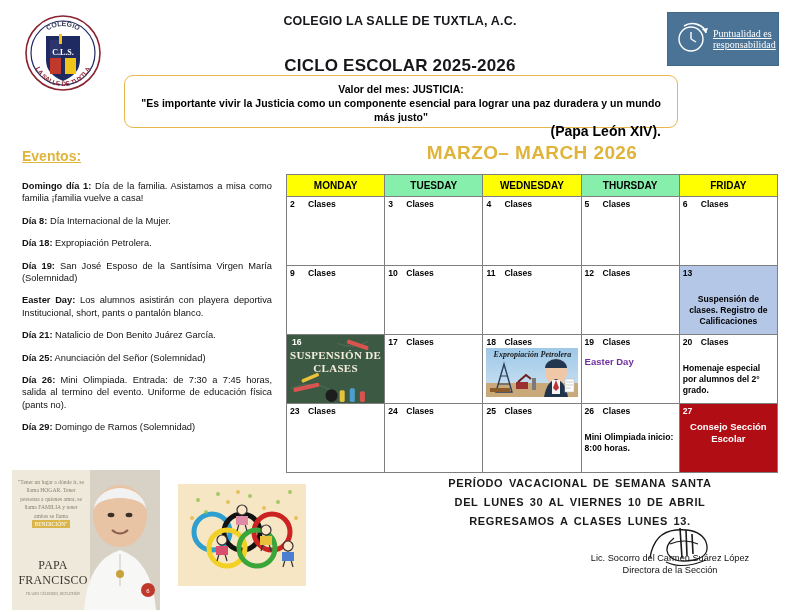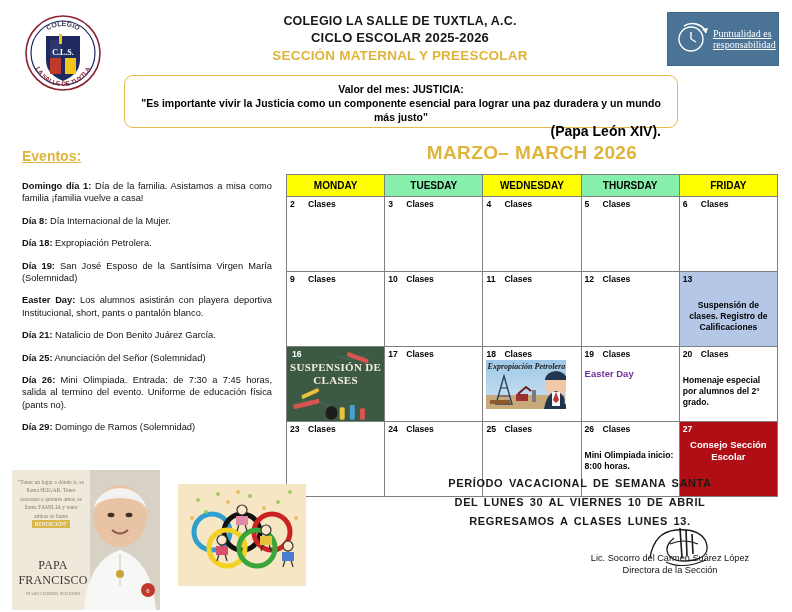--- a/index.html
+++ b/index.html
@@ -16,21 +16,21 @@
   
   .crest{
     position:absolute;left:24px;top:14px;width:78px;height:78px;
   }
   .crest svg{display:block;}
 
   .header-text{
     position:absolute;left:200px;top:13px;width:400px;text-align:center;
   }
   .header-text .l1{font-size:12.5px;font-weight:bold;letter-spacing:.2px;color:#17171b;line-height:16px;}
-  .header-text .l2{font-size:13px;font-weight:bold;letter-spacing:.2px;color:#17171b;line-height:17px;}
+  .header-text .l2{font-size:17px;font-weight:bold;letter-spacing:.2px;color:#17171b;line-height:17px;margin-top:28px;}
   .header-text .l3{font-size:13.5px;font-weight:bold;color:#e0b43a;line-height:19px;letter-spacing:.2px;}
 
   .punct-logo{
     position:absolute;left:667px;top:12px;width:110px;height:52px;
     background:#4a7396;border:1px solid #3f6customBorder;
     border:1px solid #3f6a8c;
     display:flex;align-items:center;
   }
   .punct-logo .clk{margin-left:7px;}
   .punct-logo .txt{
@@ -72,21 +72,21 @@
     border-collapse:collapse;table-layout:fixed;
   }
   .cal th{
     height:19px;font-size:10px;font-weight:bold;color:#000;
     border:1px solid #7f7f7f;text-align:center;
   }
   .cal th.y{background:#ffff00;}
   .cal th.b{background:#86efac;}
   .cal td{
     height:64px;vertical-align:top;border:1px solid #7f7f7f;
-    padding:2px 3px 8px 3px;font-size:8.6px;font-weight:bold;
+    padding:2px 3px 2px 3px;font-size:8.6px;font-weight:bold;
     position:relative;overflow:hidden;
   }
   .cal td .dnum{display:inline-block;min-width:15px;}
   .cal td .lbl{margin-left:3px;}
   .cell-note{font-size:8.6px;font-weight:bold;line-height:11px;margin-top:16px;}
   .cell-note.center{text-align:center;}
   .easter{color:#7030a0;font-size:9.5px;font-weight:bold;margin-top:9px;}
   td.blue-cell{background:#b4c7e7;}
   td.red-cell{background:#b10d14;color:#fff;border-color:#7f7f7f;}
   td.red-cell .cc{text-align:center;font-size:9.5px;line-height:12px;margin-top:5px;}
@@ -95,21 +95,21 @@
   
   .chalk{position:absolute;left:0;top:0;width:100%;height:100%;background:#3c5a43;overflow:hidden;}
   .chalk .cnum{position:absolute;left:5px;top:2px;font-size:8.6px;color:#ffffff;font-weight:bold;z-index:3;}
   .chalk .ctext{
     position:absolute;top:14px;left:0;width:100%;text-align:center;
     color:#f3eddc;font-size:11px;font-weight:bold;line-height:13px;z-index:3;
     font-family:"Liberation Serif", serif;letter-spacing:.3px;
   }
 
   
-  .petro{position:absolute;left:3px;top:13px;width:80px;height:49px;overflow:hidden;border:0;}
+  .petro{position:absolute;left:3px;top:13px;width:92px;height:49px;overflow:hidden;border:0;}
   .petro .sky{position:absolute;left:0;top:0;width:100%;height:100%;background:linear-gradient(#9ec8e8,#cfe4f2);}
   .petro .ground{position:absolute;left:0;bottom:0;width:100%;height:14px;background:#c9a97a;}
   .petro .ttl{
     position:absolute;left:0;top:2px;width:100%;text-align:center;
     font-family:"Liberation Serif", serif;font-style:italic;font-weight:bold;
     font-size:8px;color:#1a1a1a;line-height:9px;z-index:4;
   }
   .petro .rig{position:absolute;z-index:2;}
 
   

